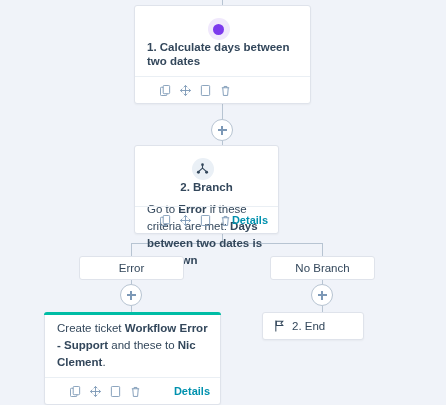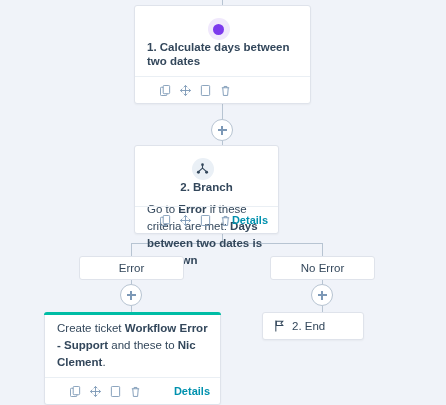--- a/index.html
+++ b/index.html
@@ -243,21 +243,21 @@
           </svg>
       </span>
       <span class="details-link">Details</span>
     </div>
   </div>
 
   <div class="branch-label" style="left:79px; top:256px; width:105px;">
     <span>Error</span>
   </div>
   <div class="branch-label" style="left:270px; top:256px; width:105px;">
-    <span>No Error</span>
+    <span>No Branch</span>
   </div>
 
   <div class="plus" style="left:120px; top:284px;"></div>
   <div class="plus" style="left:311px; top:284px;"></div>
 
   <div class="card" style="left:44px; top:312px; width:177px; height:93px;">
     <div class="top-accent"></div>
     <div class="card-body" style="padding-top:7px;">
       <span>Create ticket </span><b>Workflow Error - Support</b><span> and these to </span><b>Nic Clement</b><span>.</span>
     </div>

